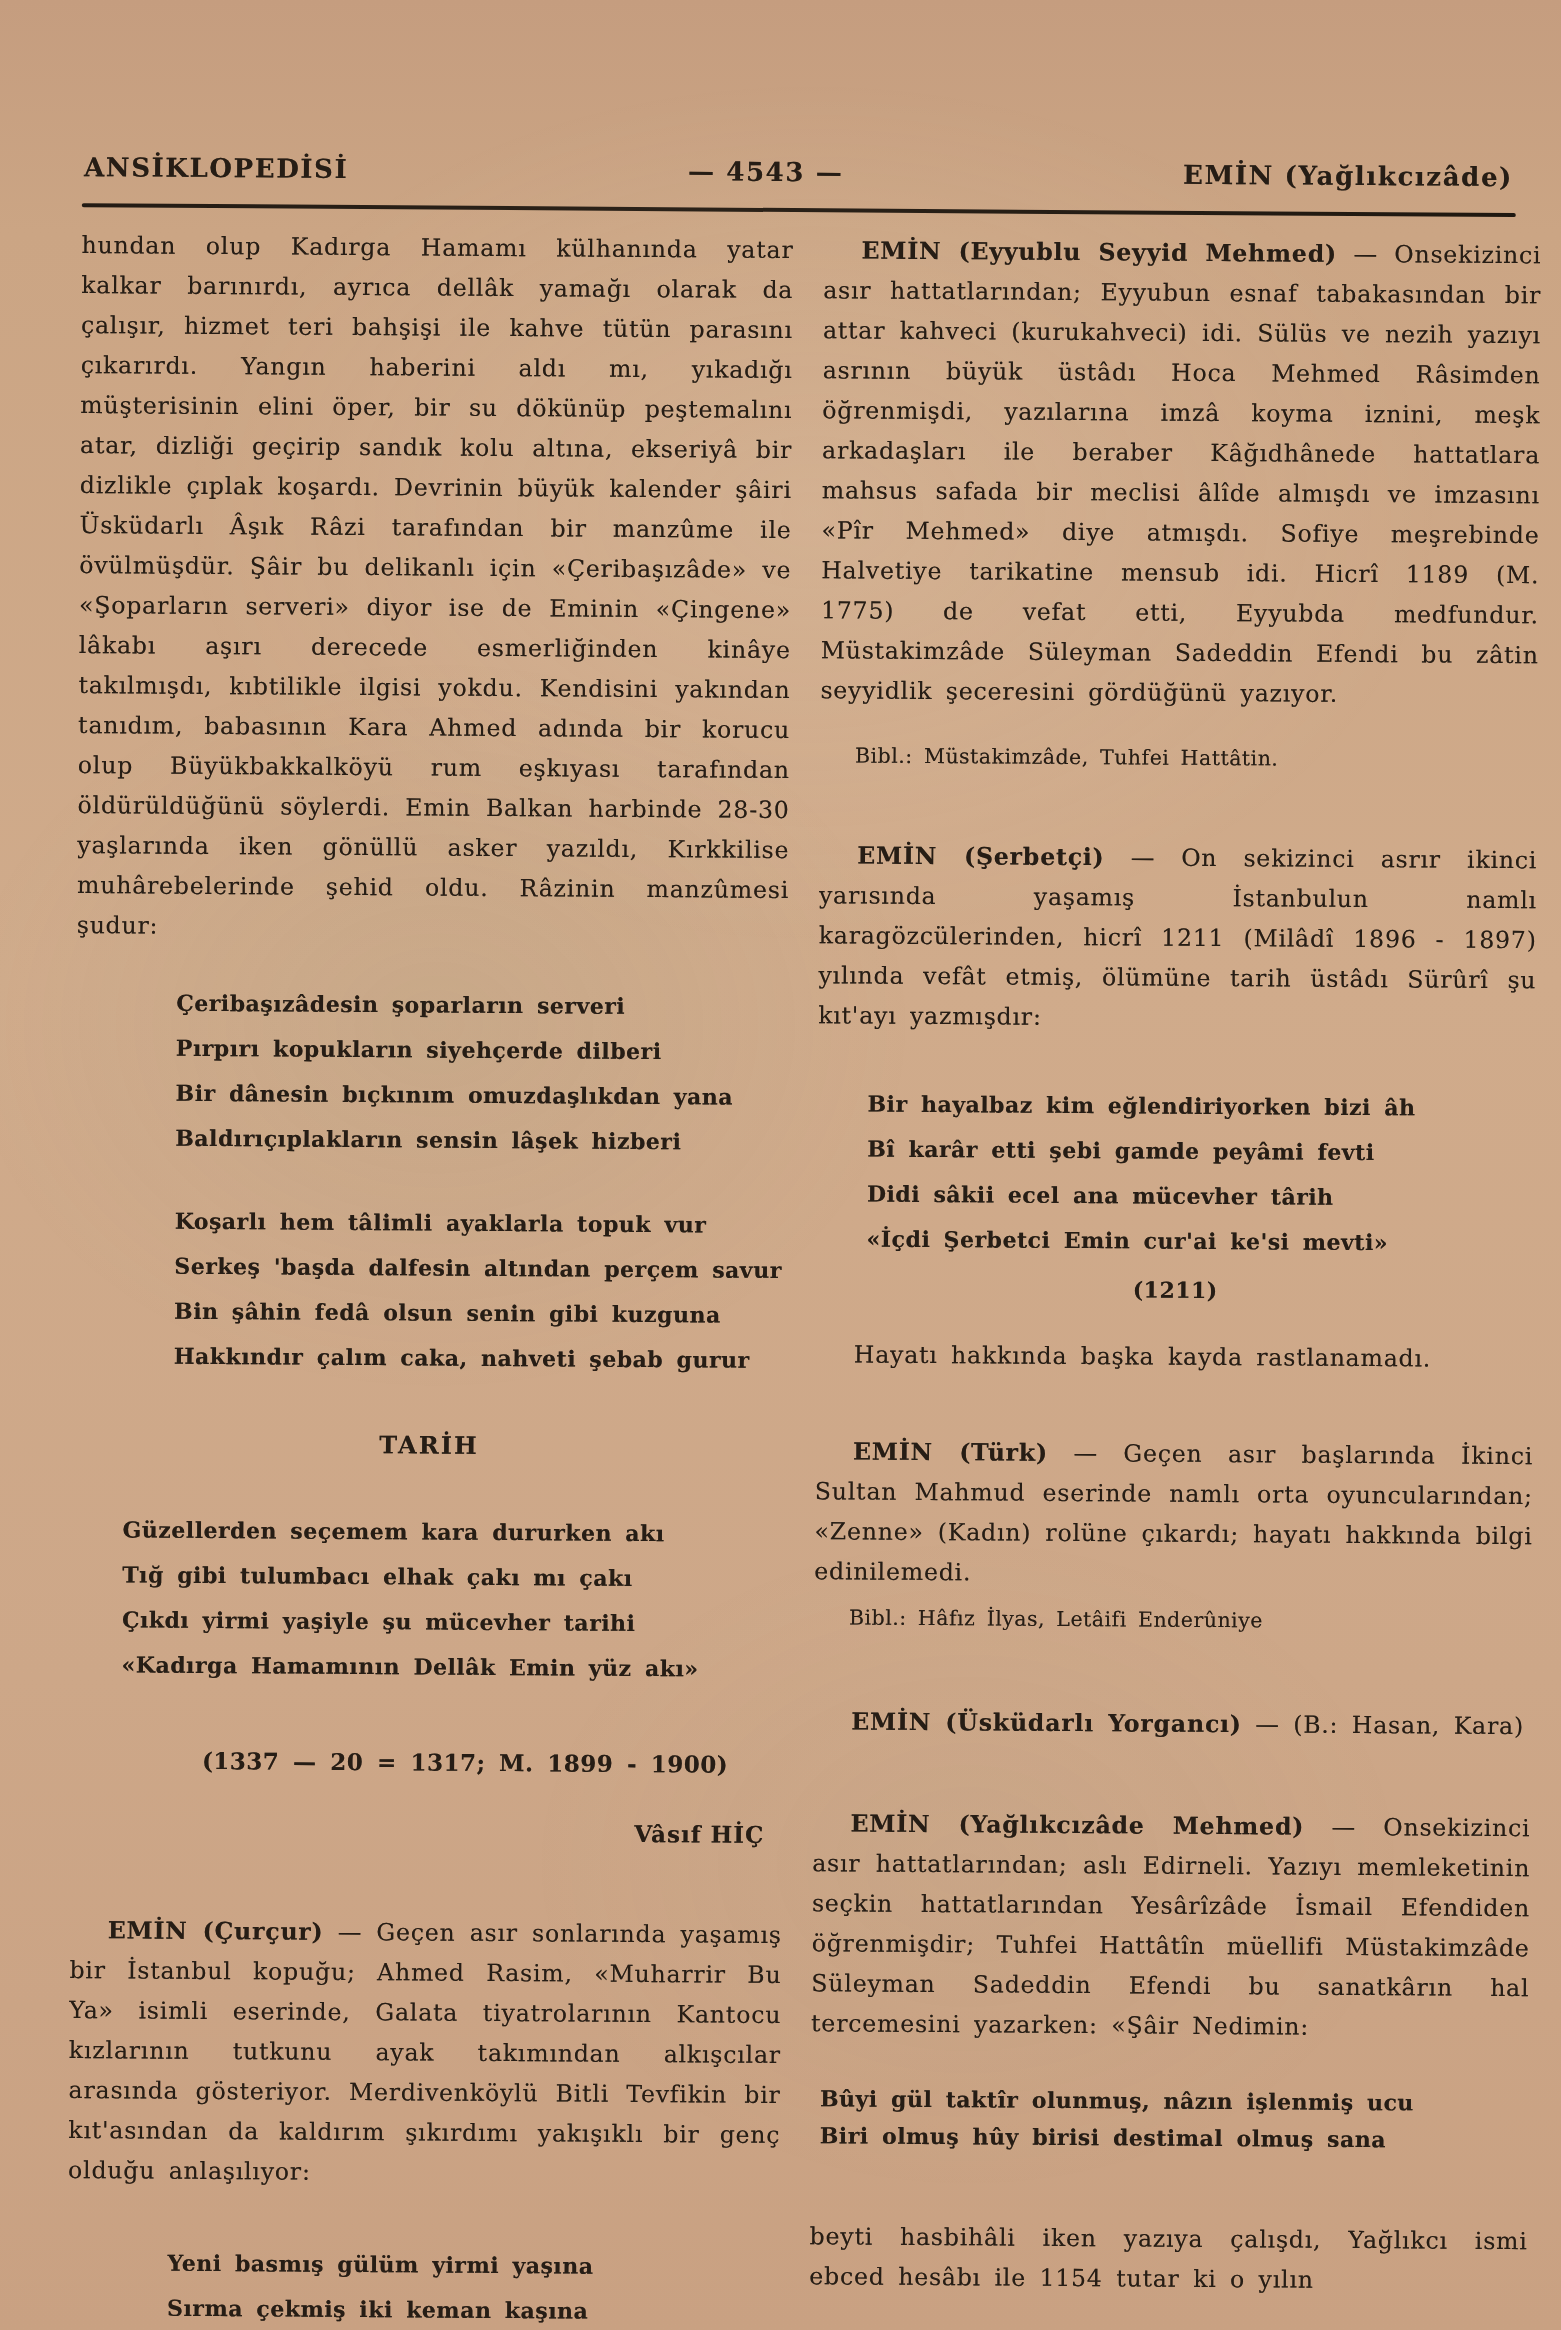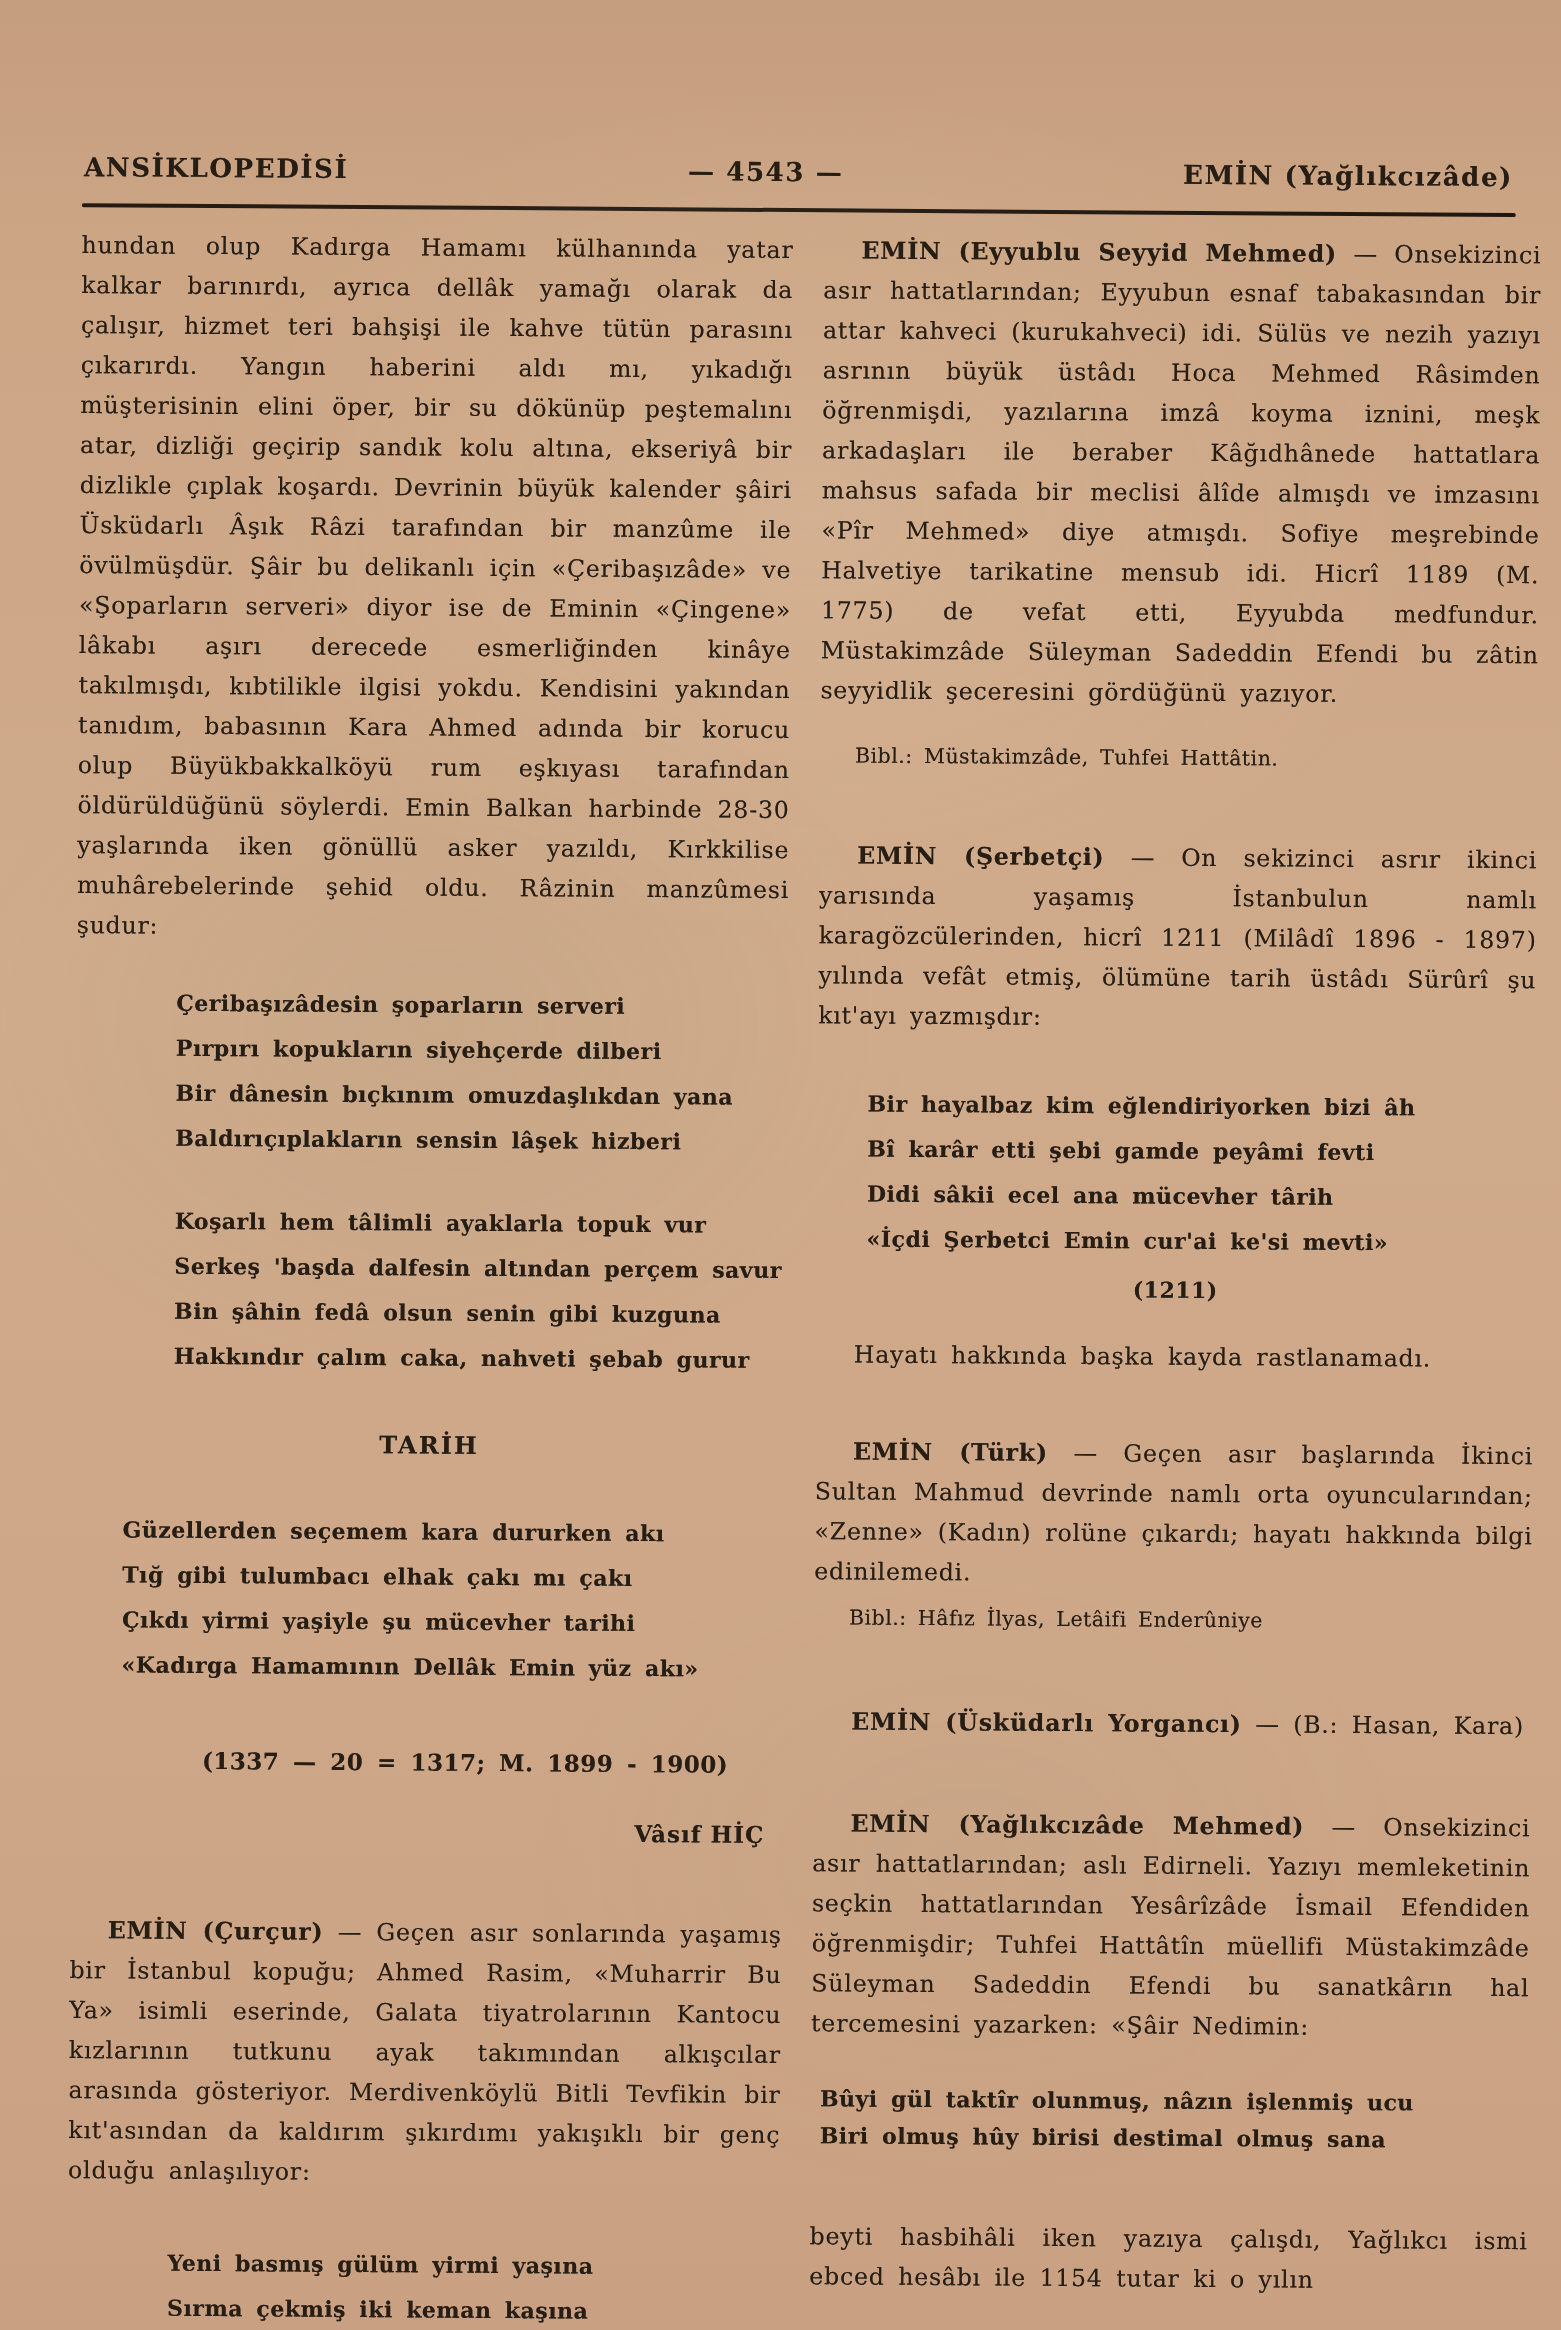--- a/index.html
+++ b/index.html
@@ -166,21 +166,21 @@
         <div>Bir hayalbaz kim eğlendiriyorken bizi âh</div>
         <div>Bî karâr etti şebi gamde peyâmi fevti</div>
         <div>Didi sâkii ecel ana mücevher târih</div>
         <div>«İçdi Şerbetci Emin cur'ai ke'si mevti»</div>
       </div>
 
       <div class="poem center mt-date">(1211)</div>
 
       <p class="body-text entry mt-hayati">Hayatı hakkında başka kayda rastlanamadı.</p>
 
-      <p class="body-text entry mt-turk"><span class="entry-title">EMİN (Türk)</span><span> — Geçen asır başlarında İkinci Sultan Mahmud devrinde namlı orta oyuncularından; «Zenne» (Kadın) rolüne çıkardı; hayatı hakkında bilgi edinilemedi.</span></p>
+      <p class="body-text entry mt-turk"><span class="entry-title">EMİN (Türk)</span><span> — Geçen asır başlarında İkinci Sultan Mahmud eserinde namlı orta oyuncularından; «Zenne» (Kadın) rolüne çıkardı; hayatı hakkında bilgi edinilemedi.</span></p>
 
       <div class="bibl mt-bibl2">Bibl.: Hâfız İlyas, Letâifi Enderûniye</div>
 
       <p class="body-text entry mt-yorganci"><span class="entry-title">EMİN (Üsküdarlı Yorgancı)</span><span> — (B.: Hasan, Kara)</span></p>
 
       <p class="body-text entry mt-yaglik"><span class="entry-title">EMİN (Yağlıkcızâde Mehmed)</span><span> — Onsekizinci asır hattatlarından; aslı Edirneli. Yazıyı memleketinin seçkin hattatlarından Yesârîzâde İsmail Efendiden öğrenmişdir; Tuhfei Hattâtîn müellifi Müstakimzâde Süleyman Sadeddin Efendi bu sanatkârın hal tercemesini yazarken: «Şâir Nedimin:</span></p>
 
       <div class="poem poem-tight indent-sm mt-poem6">
         <div>Bûyi gül taktîr olunmuş, nâzın işlenmiş ucu</div>
         <div>Biri olmuş hûy birisi destimal olmuş sana</div>

